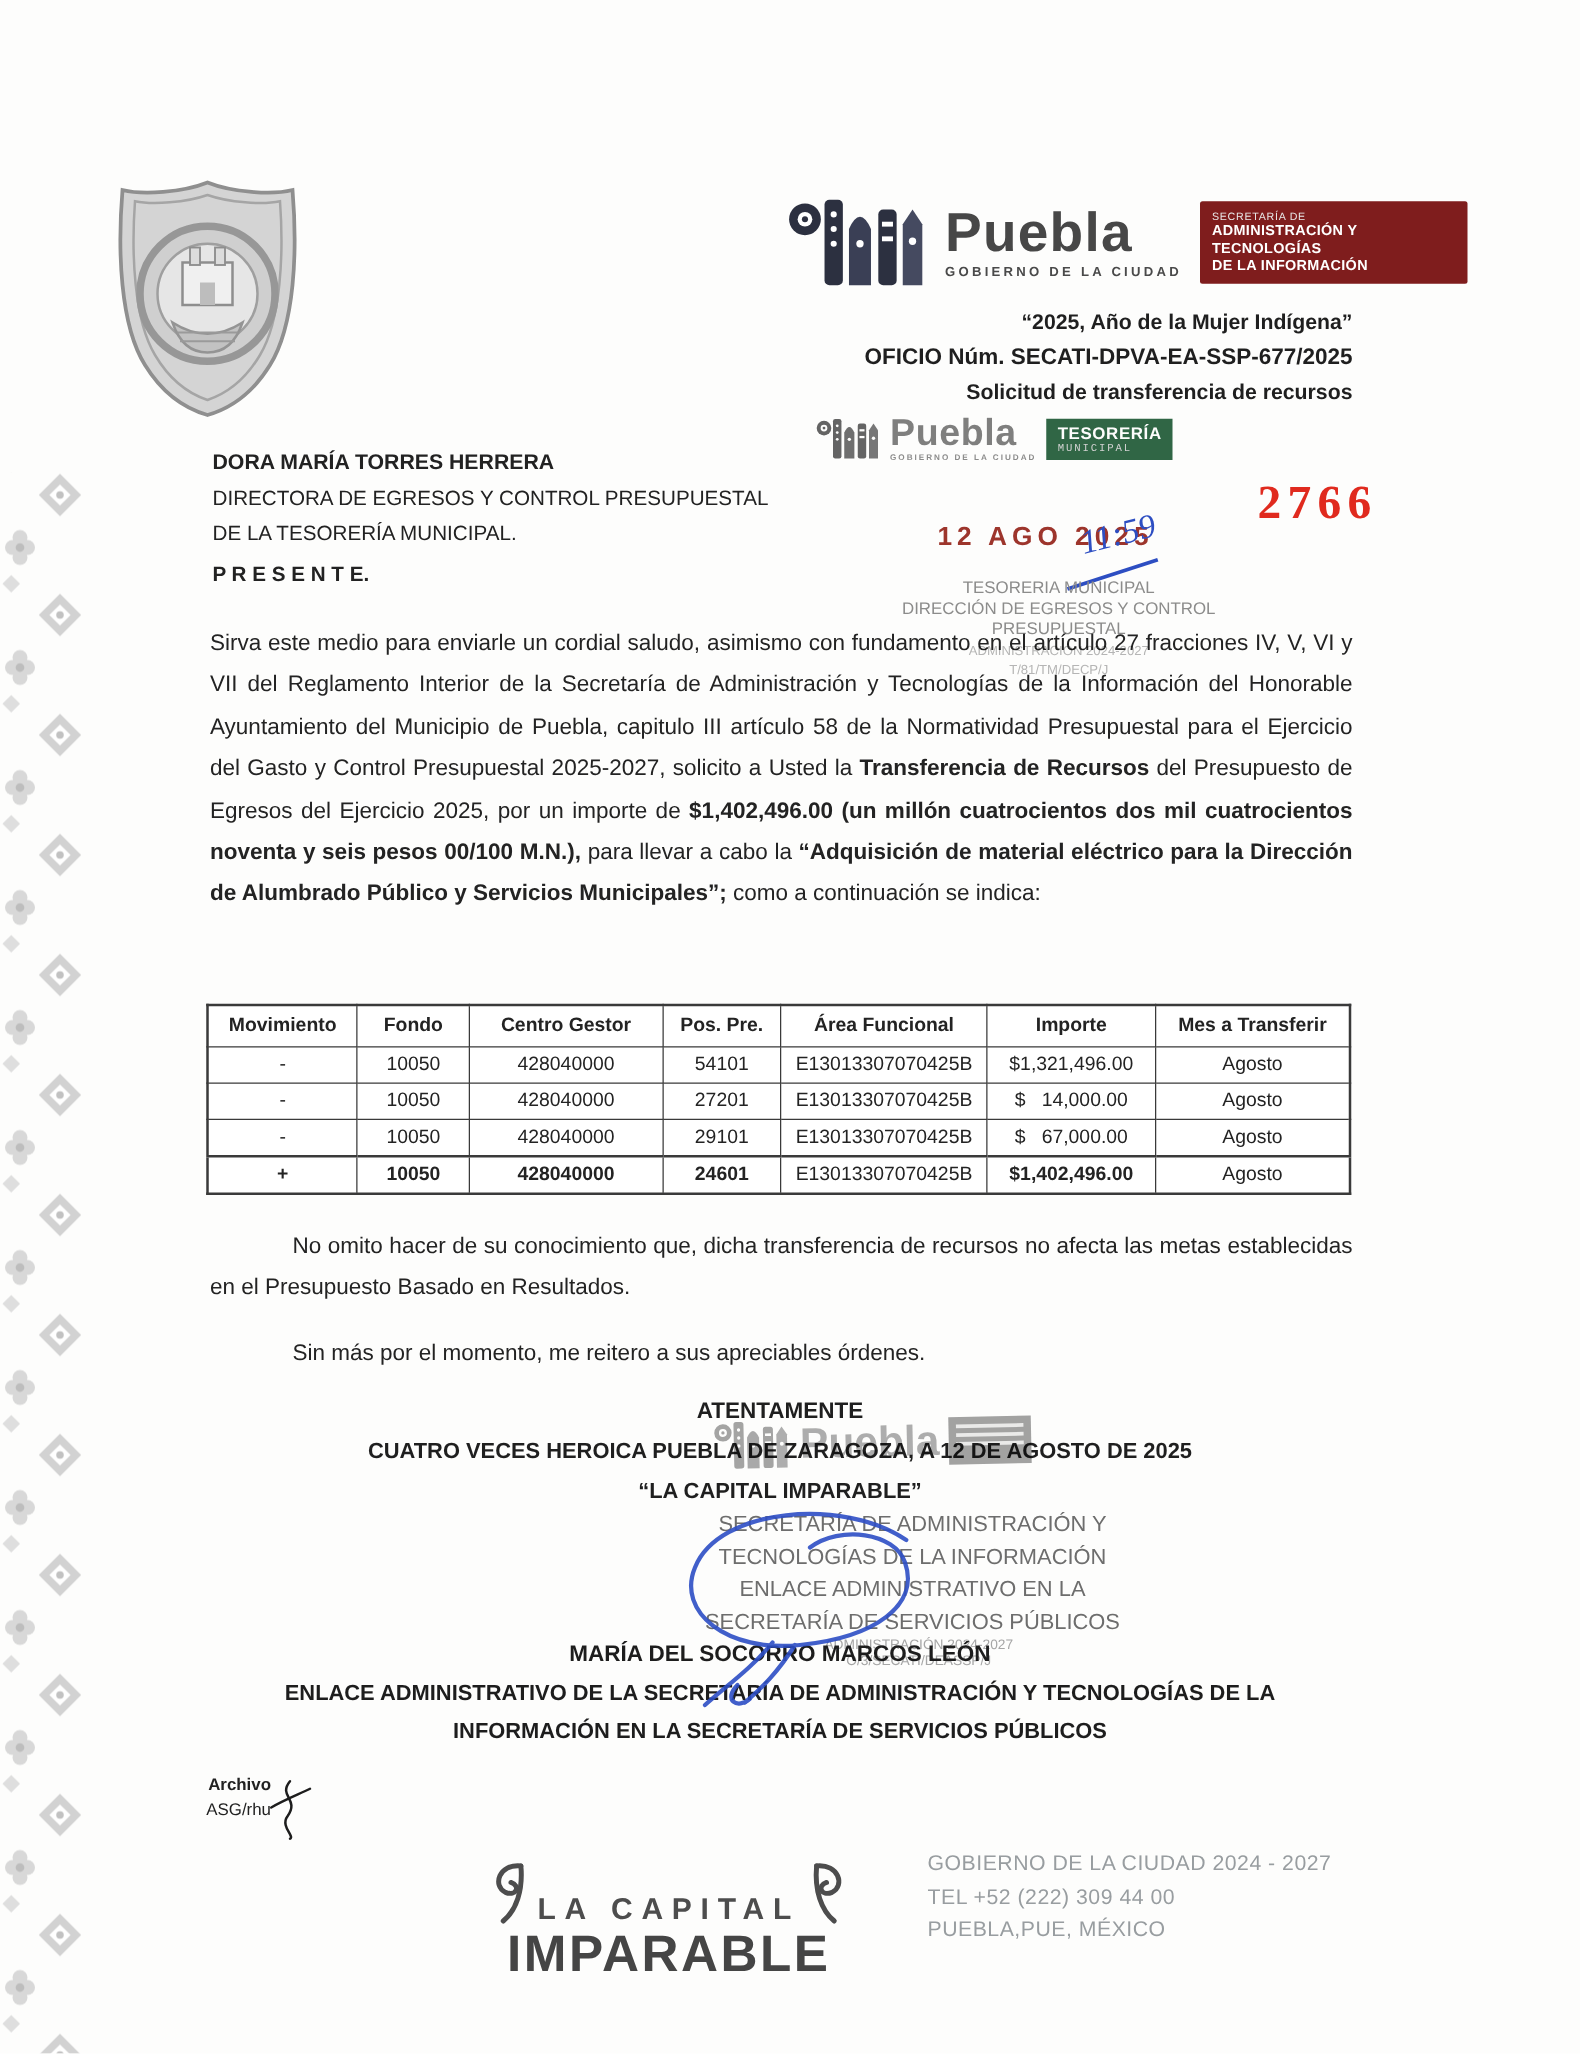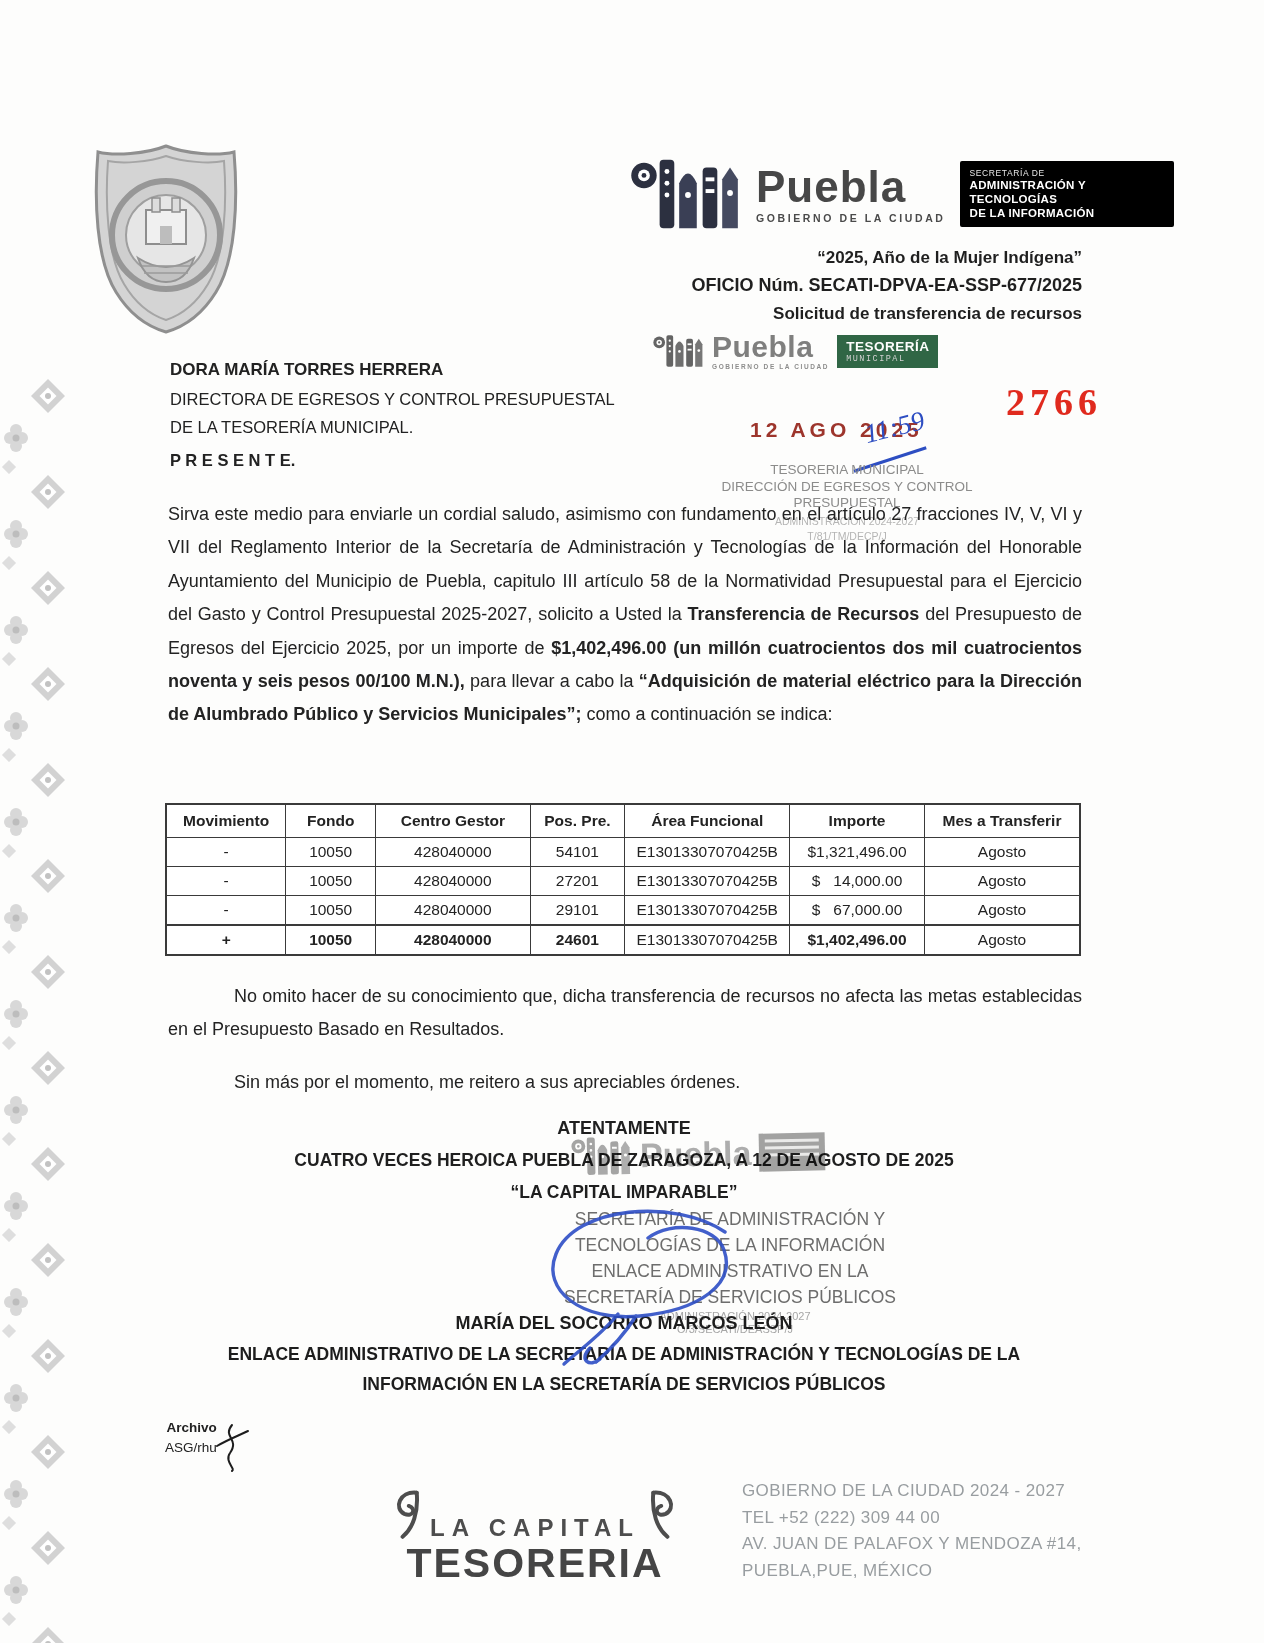--- a/index.html
+++ b/index.html
@@ -14,21 +14,21 @@
 
   
   .crest { position:absolute; left:86px; top:140px; z-index:2; }
 
   
   .header-logo { position:absolute; left:628px; top:150px; display:flex; align-items:center; z-index:2; }
   .hl-icons { width:118px; height:88px; }
   .hl-text { margin-left:10px; }
   .hl-wordmark { font-size:44px; font-weight:800; color:#474747; letter-spacing:1px; line-height:44px; }
   .hl-tagline { font-size:10.5px; font-weight:700; letter-spacing:2.6px; color:#4a4a4a; margin-top:3px; }
-  .hl-badge { margin-left:14px; background:#000000; color:#fff; width:214px; padding:7px 10px; border-radius:2px; }
+  .hl-badge { margin-left:14px; background:#7f1d1d; color:#fff; width:214px; padding:7px 10px; border-radius:2px; }
   .hl-badge .b1 { font-size:8.5px; letter-spacing:.6px; color:#e8e8e8; }
   .hl-badge .b2 { font-size:11.5px; font-weight:700; letter-spacing:.3px; line-height:14px; }
 
   .head-lines { position:absolute; right:182px; top:248px; text-align:right; z-index:2; color:#1f1f1f; }
   .head-lines .legend { font-size:17px; font-weight:700; }
   .head-lines .oficio { font-size:18px; font-weight:700; margin-top:7px; }
   .head-lines .subject { font-size:17px; font-weight:700; margin-top:8px; }
 
   .recipient { position:absolute; left:170px; top:356px; font-size:16.5px; line-height:28.5px; color:#222; z-index:2; }
   .recipient .r-name { font-weight:700; font-size:17px; }
@@ -345,23 +345,22 @@
         </g>
       </svg>
       <div class="cl-top">LA CAPITAL</div>
       <svg width="30" height="58" viewBox="0 0 34 58" style="transform:scaleX(-1)">
         <g fill="none" stroke="#4d4d4d" stroke-width="4.5" stroke-linecap="round">
           <path d="M28 6 C8 4 2 24 14 30 C24 34 28 24 19 21"></path>
           <path d="M28 6 C30 28 24 46 12 56"></path>
         </g>
       </svg>
     </div>
-    <div class="cl-bottom">TESORERIA</div>
+    <div class="cl-bottom">IMPARABLE</div>
   </div>
 
   <div class="footer-right">
     <div>GOBIERNO DE LA CIUDAD 2024 - 2027</div>
     <div>TEL +52 (222) 309 44 00</div>
-    <div>AV. JUAN DE PALAFOX Y MENDOZA #14,</div>
     <div>PUEBLA,PUE, MÉXICO</div>
   </div>
 
 </div>
 
 </body></html>

